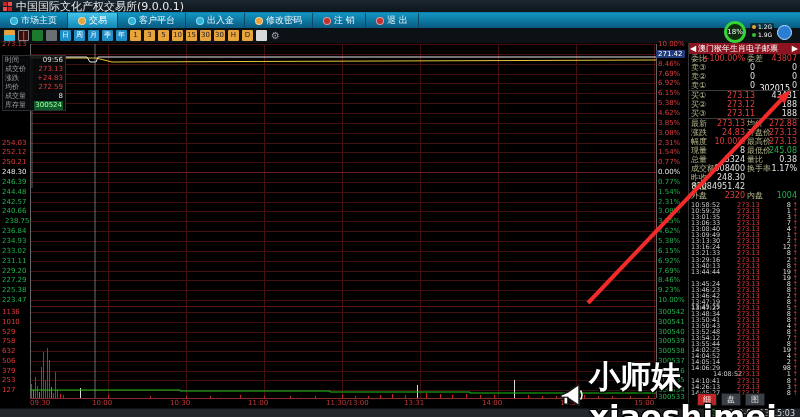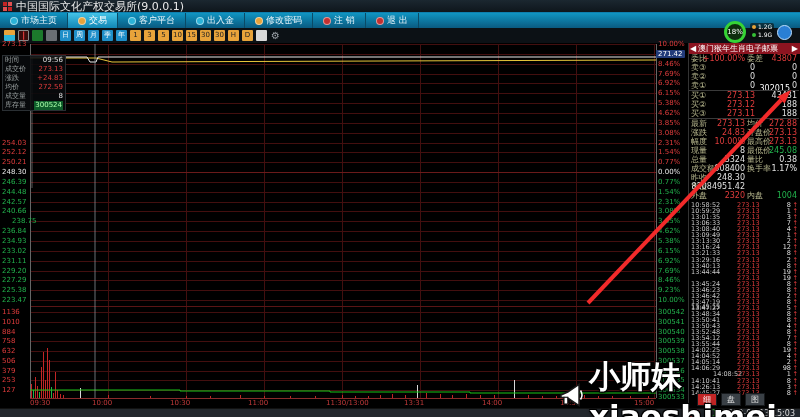--- a/index.html
+++ b/index.html
@@ -172,21 +172,21 @@
     <div class="gridv" style="left: 656px; top: 44px; width: 1px; height: 354px; background: rgb(102, 102, 102);"></div>
     <div class="axlbl" style="left: 2px; top: 44px; color: rgb(224, 60, 60);">273.13</div>
     <div class="axlbl" style="left: 2px; top: 142.5px; color: rgb(224, 60, 60);">254.03</div>
     <div class="axlbl" style="left: 2px; top: 152.3px; color: rgb(224, 60, 60);">252.12</div>
     <div class="axlbl" style="left: 2px; top: 162.2px; color: rgb(224, 60, 60);">250.21</div>
     <div class="axlbl" style="left: 2px; top: 172px; color: rgb(232, 232, 232);">248.30</div>
     <div class="axlbl" style="left: 2px; top: 181.8px; color: rgb(34, 177, 76);">246.39</div>
     <div class="axlbl" style="left: 2px; top: 191.7px; color: rgb(34, 177, 76);">244.48</div>
     <div class="axlbl" style="left: 2px; top: 201.5px; color: rgb(34, 177, 76);">242.57</div>
     <div class="axlbl" style="left: 2px; top: 211.4px; color: rgb(34, 177, 76);">240.66</div>
-    <div class="axlbl" style="left: 12px; top: 221.2px; color: rgb(34, 177, 76); text-align: center;">238.75</div>
+    <div class="axlbl" style="left: 5px; top: 221.2px; color: rgb(34, 177, 76); text-align: center;">238.75</div>
     <div class="axlbl" style="left: 2px; top: 231.1px; color: rgb(34, 177, 76);">236.84</div>
     <div class="axlbl" style="left: 2px; top: 240.9px; color: rgb(34, 177, 76);">234.93</div>
     <div class="axlbl" style="left: 2px; top: 250.8px; color: rgb(34, 177, 76);">233.02</div>
     <div class="axlbl" style="left: 2px; top: 260.6px; color: rgb(34, 177, 76);">231.11</div>
     <div class="axlbl" style="left: 2px; top: 270.5px; color: rgb(34, 177, 76);">229.20</div>
     <div class="axlbl" style="left: 2px; top: 280.3px; color: rgb(34, 177, 76);">227.29</div>
     <div class="axlbl" style="left: 2px; top: 290.2px; color: rgb(34, 177, 76);">225.38</div>
     <div class="axlbl" style="left: 2px; top: 300px; color: rgb(34, 177, 76);">223.47</div>
     <div class="axlbl" style="left: 658px; top: 44px; color: rgb(224, 60, 60);">10.00%</div>
     <div class="axlbl" style="left: 658px; top: 63.7px; color: rgb(224, 60, 60);">8.46%</div>
@@ -210,21 +210,21 @@
     <div class="axlbl" style="left: 658px; top: 240.9px; color: rgb(34, 177, 76);">5.38%</div>
     <div class="axlbl" style="left: 658px; top: 250.8px; color: rgb(34, 177, 76);">6.15%</div>
     <div class="axlbl" style="left: 658px; top: 260.6px; color: rgb(34, 177, 76);">6.92%</div>
     <div class="axlbl" style="left: 658px; top: 270.5px; color: rgb(34, 177, 76);">7.69%</div>
     <div class="axlbl" style="left: 658px; top: 280.3px; color: rgb(34, 177, 76);">8.46%</div>
     <div class="axlbl" style="left: 658px; top: 290.2px; color: rgb(34, 177, 76);">9.23%</div>
     <div class="axlbl" style="left: 658px; top: 300px; color: rgb(34, 177, 76);">10.00%</div>
     <div class="axlbl" style="left: 656px; top: 53.8px; background: rgb(34, 59, 122); color: rgb(255, 255, 255); padding: 0px 2px; border-radius: 1px;">271.42</div>
     <div class="axlbl" style="left: 2px; top: 312px; color: rgb(224, 60, 60);">1136</div>
     <div class="axlbl" style="left: 2px; top: 321.8px; color: rgb(224, 60, 60);">1010</div>
-    <div class="axlbl" style="left: 2px; top: 331.5px; color: rgb(224, 60, 60);">884</div>
+    <div class="axlbl" style="left: 2px; top: 331.5px; color: rgb(224, 60, 60);">529</div>
     <div class="axlbl" style="left: 2px; top: 341.3px; color: rgb(224, 60, 60);">758</div>
     <div class="axlbl" style="left: 2px; top: 351px; color: rgb(224, 60, 60);">632</div>
     <div class="axlbl" style="left: 2px; top: 360.8px; color: rgb(224, 60, 60);">506</div>
     <div class="axlbl" style="left: 2px; top: 370.5px; color: rgb(224, 60, 60);">379</div>
     <div class="axlbl" style="left: 2px; top: 380.3px; color: rgb(224, 60, 60);">253</div>
     <div class="axlbl" style="left: 2px; top: 390px; color: rgb(224, 60, 60);">127</div>
     <div class="axlbl" style="left: 658px; top: 312px; color: rgb(34, 177, 76);">300542</div>
     <div class="axlbl" style="left: 658px; top: 321.8px; color: rgb(34, 177, 76);">300541</div>
     <div class="axlbl" style="left: 658px; top: 331.5px; color: rgb(34, 177, 76);">300540</div>
     <div class="axlbl" style="left: 658px; top: 341.3px; color: rgb(34, 177, 76);">300539</div>

